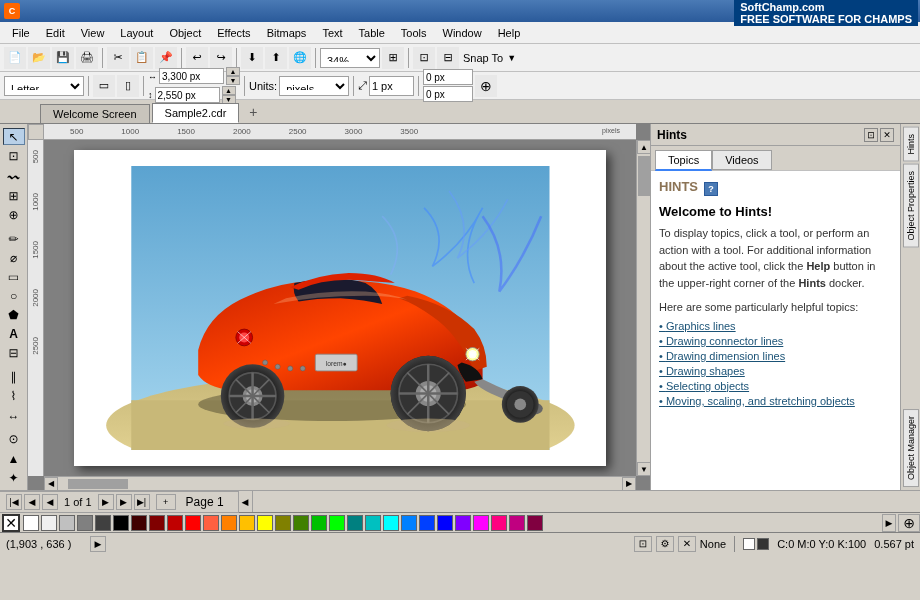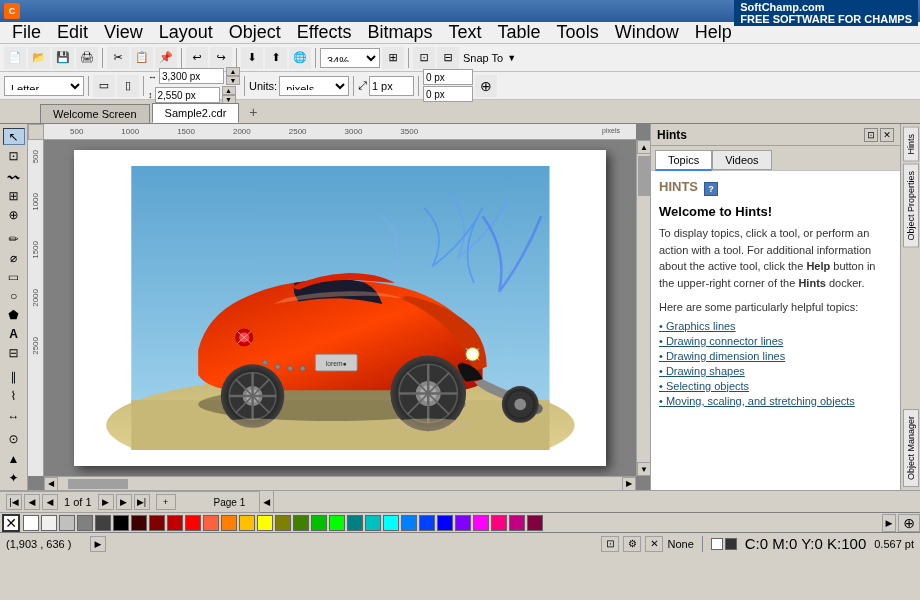--- a/index.html
+++ b/index.html
@@ -6,21 +6,21 @@
     body { width: 920px; height: 600px; overflow: hidden; font-family: 'Segoe UI', Tahoma, Arial, sans-serif; font-size: 11px; background: #d4d0c8; color: #000; }
     
     
     #title-bar { background: linear-gradient(to bottom, #4a7ab5, #2a5a9a); color: white; height: 22px; display: flex; align-items: center; justify-content: space-between; padding: 0 4px; }
     #title-controls { display: flex; gap: 2px; }
     .title-btn { width: 18px; height: 16px; background: #c0c0c0; border: 1px solid #808080; font-size: 9px; display: flex; align-items: center; justify-content: center; cursor: pointer; color: #000; }
     .title-btn.close { background: #c0392b; color: white; }
     
     
     #menu-bar { background: #f0f0f0; height: 22px; display: flex; align-items: center; padding: 0 4px; border-bottom: 1px solid #c0c0c0; }
-    .menu-item { padding: 2px 8px; font-size: 18px; cursor: pointer; }
+    .menu-item { padding: 2px 8px; font-size: 11px; cursor: pointer; }
     
     
     .toolbar { background: #f0f0f0; height: 28px; display: flex; align-items: center; padding: 0 4px; border-bottom: 1px solid #c0c0c0; gap: 2px; flex-wrap: nowrap; }
     .tb-btn { width: 22px; height: 22px; background: #e8e8e8; border: 1px solid transparent; display: flex; align-items: center; justify-content: center; cursor: pointer; font-size: 11px; }
     .tb-sep { width: 1px; height: 20px; background: #a0a0a0; margin: 0 2px; }
     .tb-select { height: 20px; border: 1px solid #a0a0a0; background: white; font-size: 11px; padding: 5px 2px; }
     
     
     #tab-bar { background: #d4d0c8; height: 24px; display: flex; align-items: flex-end; padding: 0 0 0 40px; border-bottom: 1px solid #808080; }
     .tab { padding: 3px 12px; font-size: 11px; cursor: pointer; background: #c8c4bc; border: 1px solid #808080; border-bottom: none; margin-right: 2px; }
@@ -411,21 +411,21 @@
 
   <div id="page-nav" style="display:flex;align-items:center;gap:2px;padding:0 6px;border-right:1px solid #a0a0a0;">
     <div class="nav-btn">|◀</div>
     <div class="nav-btn">◀</div>
     <div class="nav-btn">◀</div>
     <span style="font-size:11px;padding:0 4px;">1 of 1</span>
     <div class="nav-btn">▶</div>
     <div class="nav-btn">▶</div>
     <div class="nav-btn">▶|</div>
     <div style="width:20px;height:16px;background:#d4d0c8;border:1px solid #a0a0a0;margin-left:4px;display:flex;align-items:center;justify-content:center;cursor:pointer;font-size:9px;">+</div>
-    <span style="font-size:10px;padding:0 8px;margin-left:28px;">Page 1</span>
+    <span style="font-size:12px;padding:0 8px;">Page 1</span>
   </div>
 
   <div style="width:14px;display:flex;align-items:center;justify-content:center;font-size:9px;cursor:pointer;border-right:1px solid #a0a0a0;">◀</div>
 
 </div>
 
 <div id="color-bar" style="height:20px;background:#d4d0c8;border-top:1px solid #808080;display:flex;align-items:center;overflow:hidden;">
   <div style="width:18px;height:18px;border:2px solid #333;display:flex;align-items:center;justify-content:center;font-size:14px;margin:0 2px;cursor:pointer;background:white;" title="No Fill">✕</div>
   <div style="width:16px;height:16px;background:#ffffff;border:1px solid #666;margin:1px;cursor:pointer;"></div>
   <div style="width:16px;height:16px;background:#f0f0f0;border:1px solid #666;margin:1px;cursor:pointer;"></div>
@@ -471,15 +471,15 @@
     <div style="width:18px;height:16px;background:#d4d0c8;border:1px solid #a0a0a0;display:flex;align-items:center;justify-content:center;font-size:10px;cursor:pointer;">⚙</div>
     <div style="width:18px;height:16px;background:#d4d0c8;border:1px solid #a0a0a0;display:flex;align-items:center;justify-content:center;font-size:10px;cursor:pointer;">✕</div>
     <span style="font-size:11px;">None</span>
   </div>
   <div style="width:1px;height:16px;background:#888;margin:0 4px;"></div>
 
   <div style="display:flex;align-items:center;gap:2px;">
     <div style="width:12px;height:12px;background:white;border:1px solid #666;"></div>
     <div style="width:12px;height:12px;background:#333;border:1px solid #666;"></div>
   </div>
-  <span style="font-size:15px;padding:0 4px;">C:0 M:0 Y:0 K:100</span>
+  <span style="font-size:11px;padding:0 4px;">C:0 M:0 Y:0 K:100</span>
   <span style="font-size:11px;">0.567 pt</span>
 </div>
 
 </body></html>

